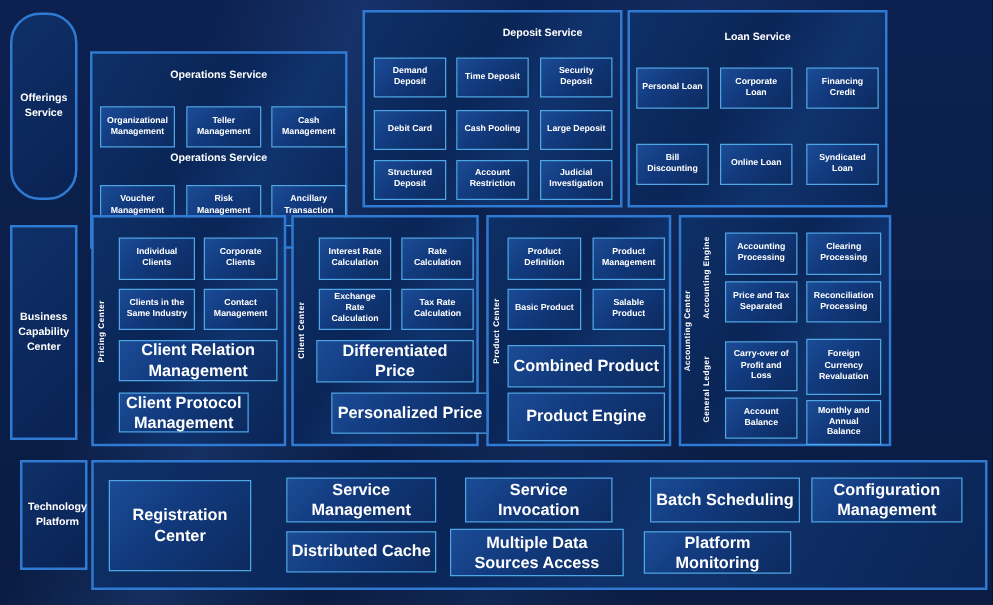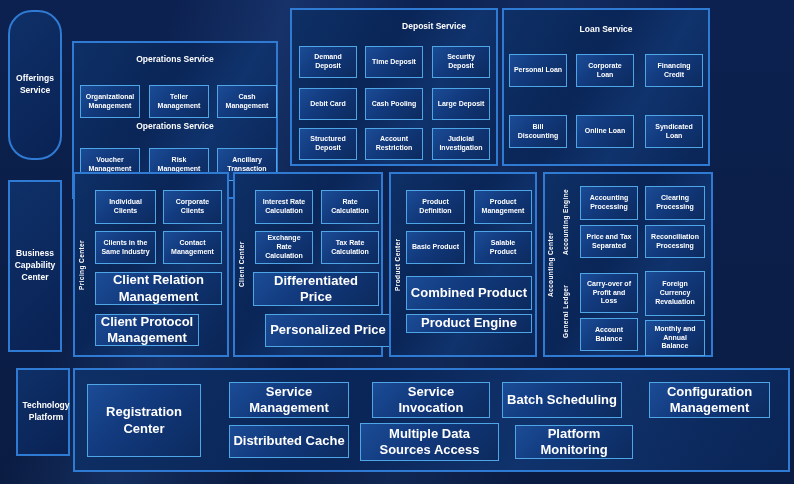--- a/index.html
+++ b/index.html
@@ -107,21 +107,21 @@
     <div class="box wbox" style="left:18px;top:140px;width:126px;height:33px;margin-left:12px;">Personalized Price</div>
   </div>
 
   <div class="panel" style="left:389px;top:172px;width:148px;height:185px;">
     <div class="vlabel" style="left:3px;top:0;height:100%;">Product Center</div>
     <div class="box" style="left:15px;top:16px;width:59px;height:34px;">Product Definition</div>
     <div class="box" style="left:83px;top:16px;width:58px;height:34px;">Product Management</div>
     <div class="box" style="left:15px;top:57px;width:59px;height:33px;">Basic Product</div>
     <div class="box" style="left:83px;top:57px;width:58px;height:33px;">Salable Product</div>
     <div class="box wbox" style="left:15px;top:102px;width:126px;height:34px;">Combined Product</div>
-    <div class="box wbox" style="left:15px;top:140px;width:126px;height:19px;">Product Engine</div>
+    <div class="box wbox" style="left:15px;top:140px;width:126px;height:39px;">Product Engine</div>
   </div>
 
   <div class="panel" style="left:543px;top:172px;width:170px;height:185px;">
     <div class="vlabel" style="left:2px;top:0;height:100%;">Accounting Center</div>
     <div class="vlabel" style="left:17px;top:6px;height:84px;">Accounting Engine</div>
     <div class="vlabel" style="left:17px;top:95px;height:84px;">General Ledger</div>
     <div class="box" style="left:35px;top:12px;width:58px;height:34px;">Accounting Processing</div>
     <div class="box" style="left:100px;top:12px;width:60px;height:34px;">Clearing Processing</div>
     <div class="box" style="left:35px;top:51px;width:58px;height:33px;">Price and Tax Separated</div>
     <div class="box" style="left:100px;top:51px;width:60px;height:33px;">Reconciliation Processing</div>
@@ -130,18 +130,18 @@
     <div class="box" style="left:35px;top:144px;width:58px;height:33px;">Account Balance</div>
     <div class="box" style="left:100px;top:146px;width:60px;height:36px;">Monthly and Annual Balance</div>
   </div>
 
   <div class="panel" style="left:73px;top:368px;width:717px;height:104px;">
     <div class="box wbox" style="left:12px;top:14px;width:114px;height:73px;">Registration Center</div>
     <div class="box wbox" style="left:154px;top:12px;width:120px;height:36px;">Service Management</div>
     <div class="box wbox" style="left:154px;top:55px;width:120px;height:33px;">Distributed Cache</div>
     <div class="box wbox" style="left:297px;top:12px;width:118px;height:36px;">Service Invocation</div>
     <div class="box wbox" style="left:285px;top:53px;width:139px;height:38px;">Multiple Data Sources Access</div>
-    <div class="box wbox" style="left:427px;top:12px;width:120px;height:36px;">Batch Scheduling</div>
+    <div class="box wbox" style="left:445px;top:12px;width:120px;height:36px;">Batch Scheduling</div>
     <div class="box wbox" style="left:440px;top:55px;width:118px;height:34px;">Platform Monitoring</div>
     <div class="box wbox" style="left:574px;top:12px;width:121px;height:36px;">Configuration Management</div>
   </div>
 
 </div>
 
 </body></html>

